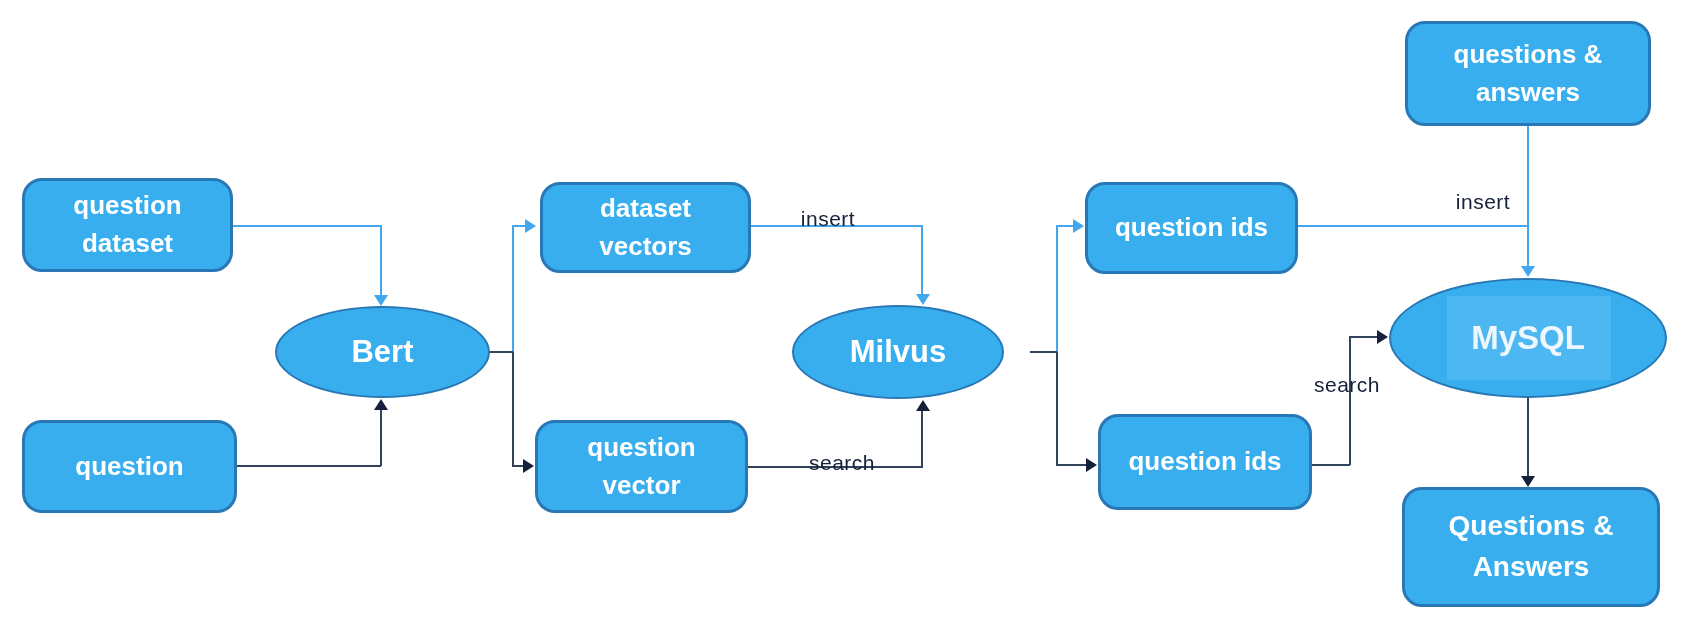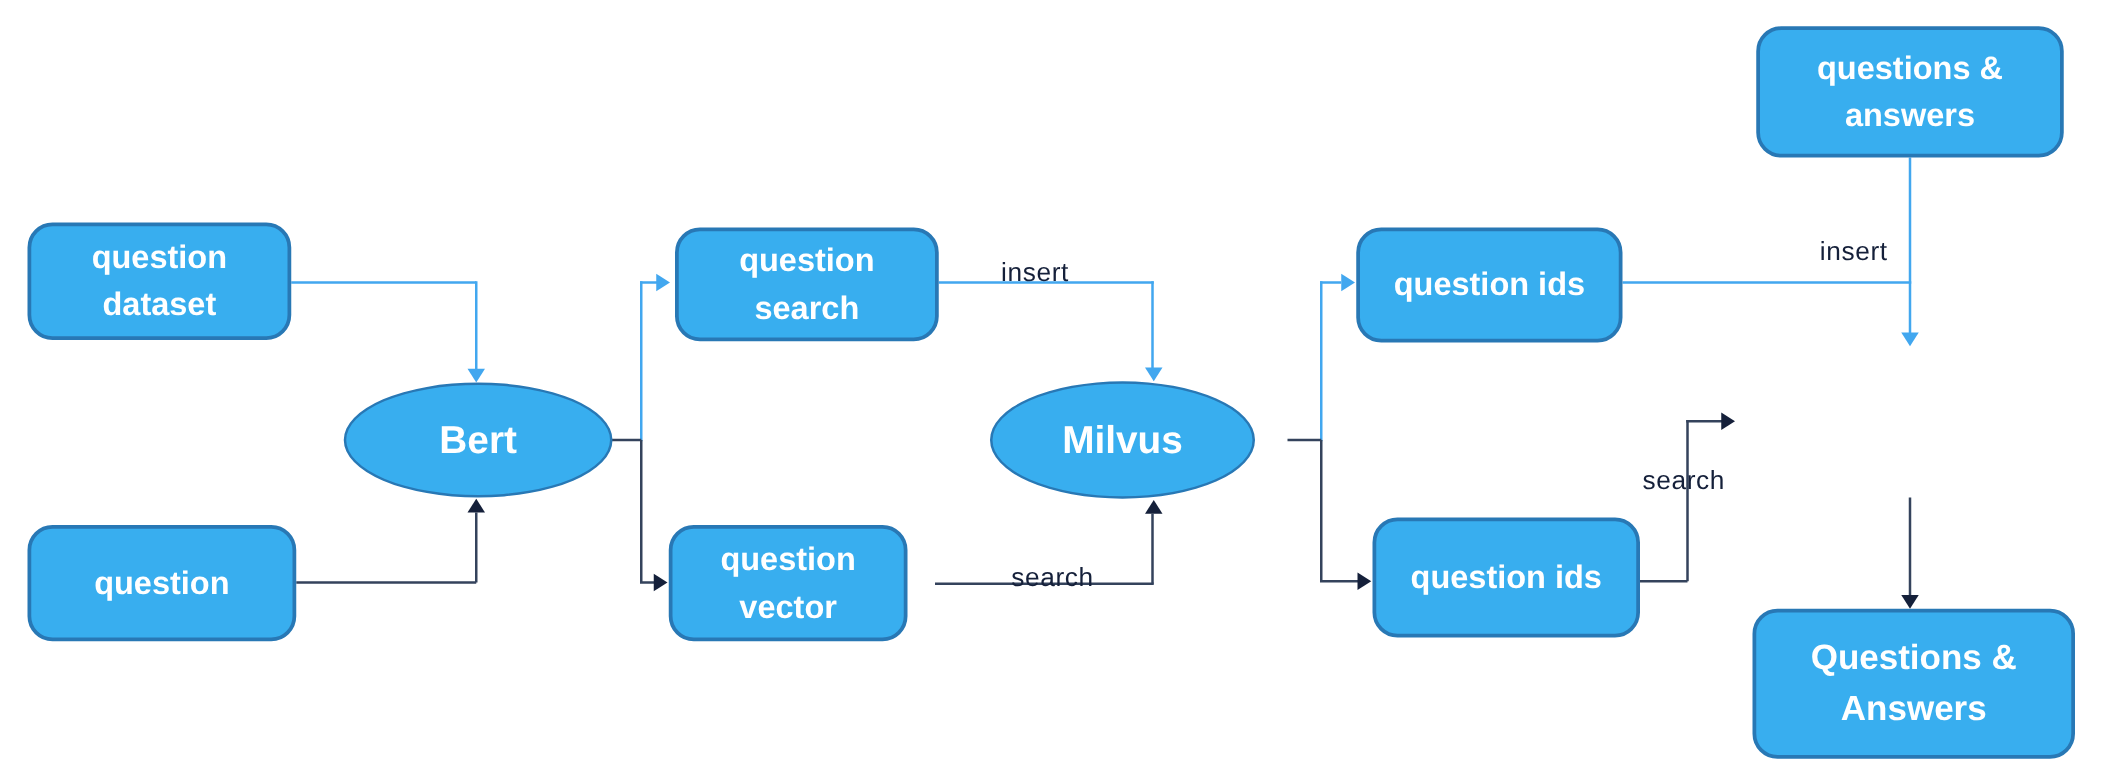--- a/index.html
+++ b/index.html
@@ -122,41 +122,45 @@
 
   <div class="node box" id="node-question-dataset" style="left:22px;top:178px;width:211px;height:94px">
     <span class="lbl">question dataset</span>
   </div>
 
   <div class="node ellipse" id="node-bert" style="left:275px;top:306px;width:215px;height:92px">
     <span class="lbl">Bert</span>
   </div>
 
   <div class="node box" id="node-question-vectors" style="left:540px;top:182px;width:211px;height:91px">
-    <span class="lbl">question search</span>
+    <span class="lbl">dataset vectors</span>
   </div>
 
-  <div class="node box" id="node-question-vector" style="left:535px;top:420px;width:191px;height:93px">
+  <div class="node box" id="node-question-vector" style="left:535px;top:420px;width:213px;height:93px">
     <span class="lbl">question vector</span>
   </div>
 
   <div class="node ellipse" id="node-milvus" style="left:792px;top:305px;width:212px;height:94px">
     <span class="lbl">Milvus</span>
   </div>
 
   <div class="node box" id="node-question-ids-top" style="left:1085px;top:182px;width:213px;height:92px">
     <span class="lbl">question ids</span>
   </div>
 
   <div class="node box" id="node-question-ids-bottom" style="left:1098px;top:414px;width:214px;height:96px">
     <span class="lbl">question ids</span>
   </div>
 
   <div class="node box" id="node-questions-answers-source" style="left:1405px;top:21px;width:246px;height:105px">
     <span class="lbl">questions &amp; answers</span>
   </div>
 
+  <div class="node ellipse" id="node-mysql" style="left:1389px;top:278px;width:278px;height:120px">
+    <span class="mysql-inner"></span>
+    <span class="lbl">MySQL</span>
+  </div>
 
   <div class="node box" id="node-questions-answers-result" style="left:1402px;top:487px;width:258px;height:120px;font-size:28px">
     <span class="lbl">Questions &amp; Answers</span>
   </div>
 
 </div>
 
 </body></html>

